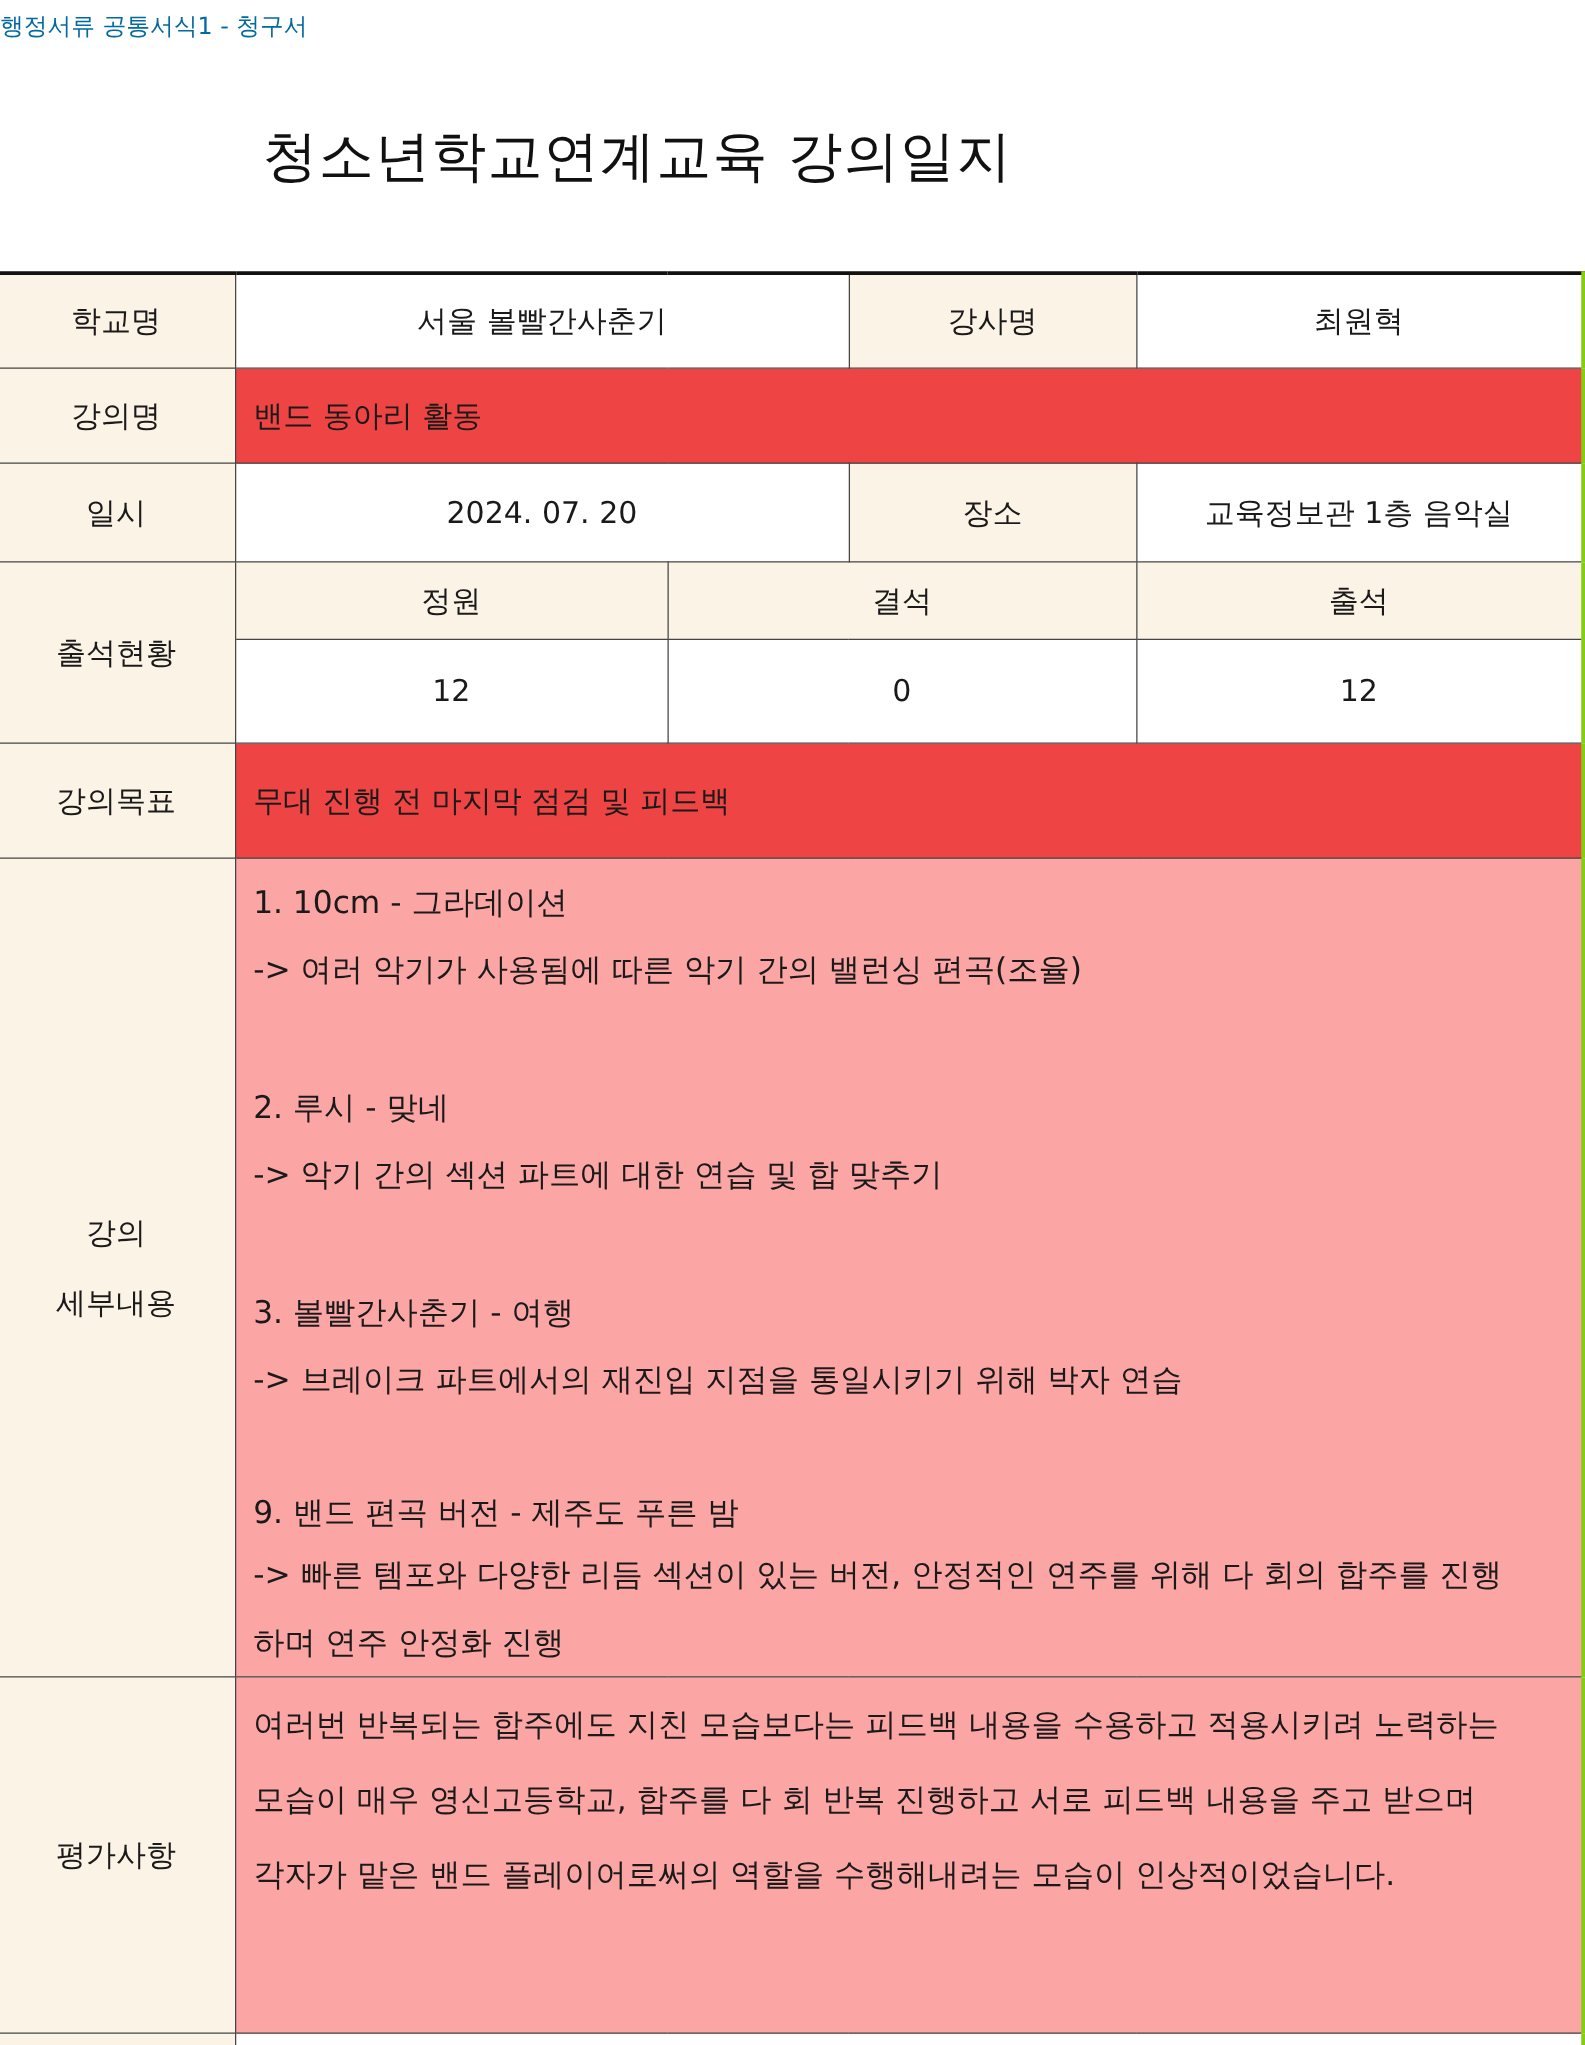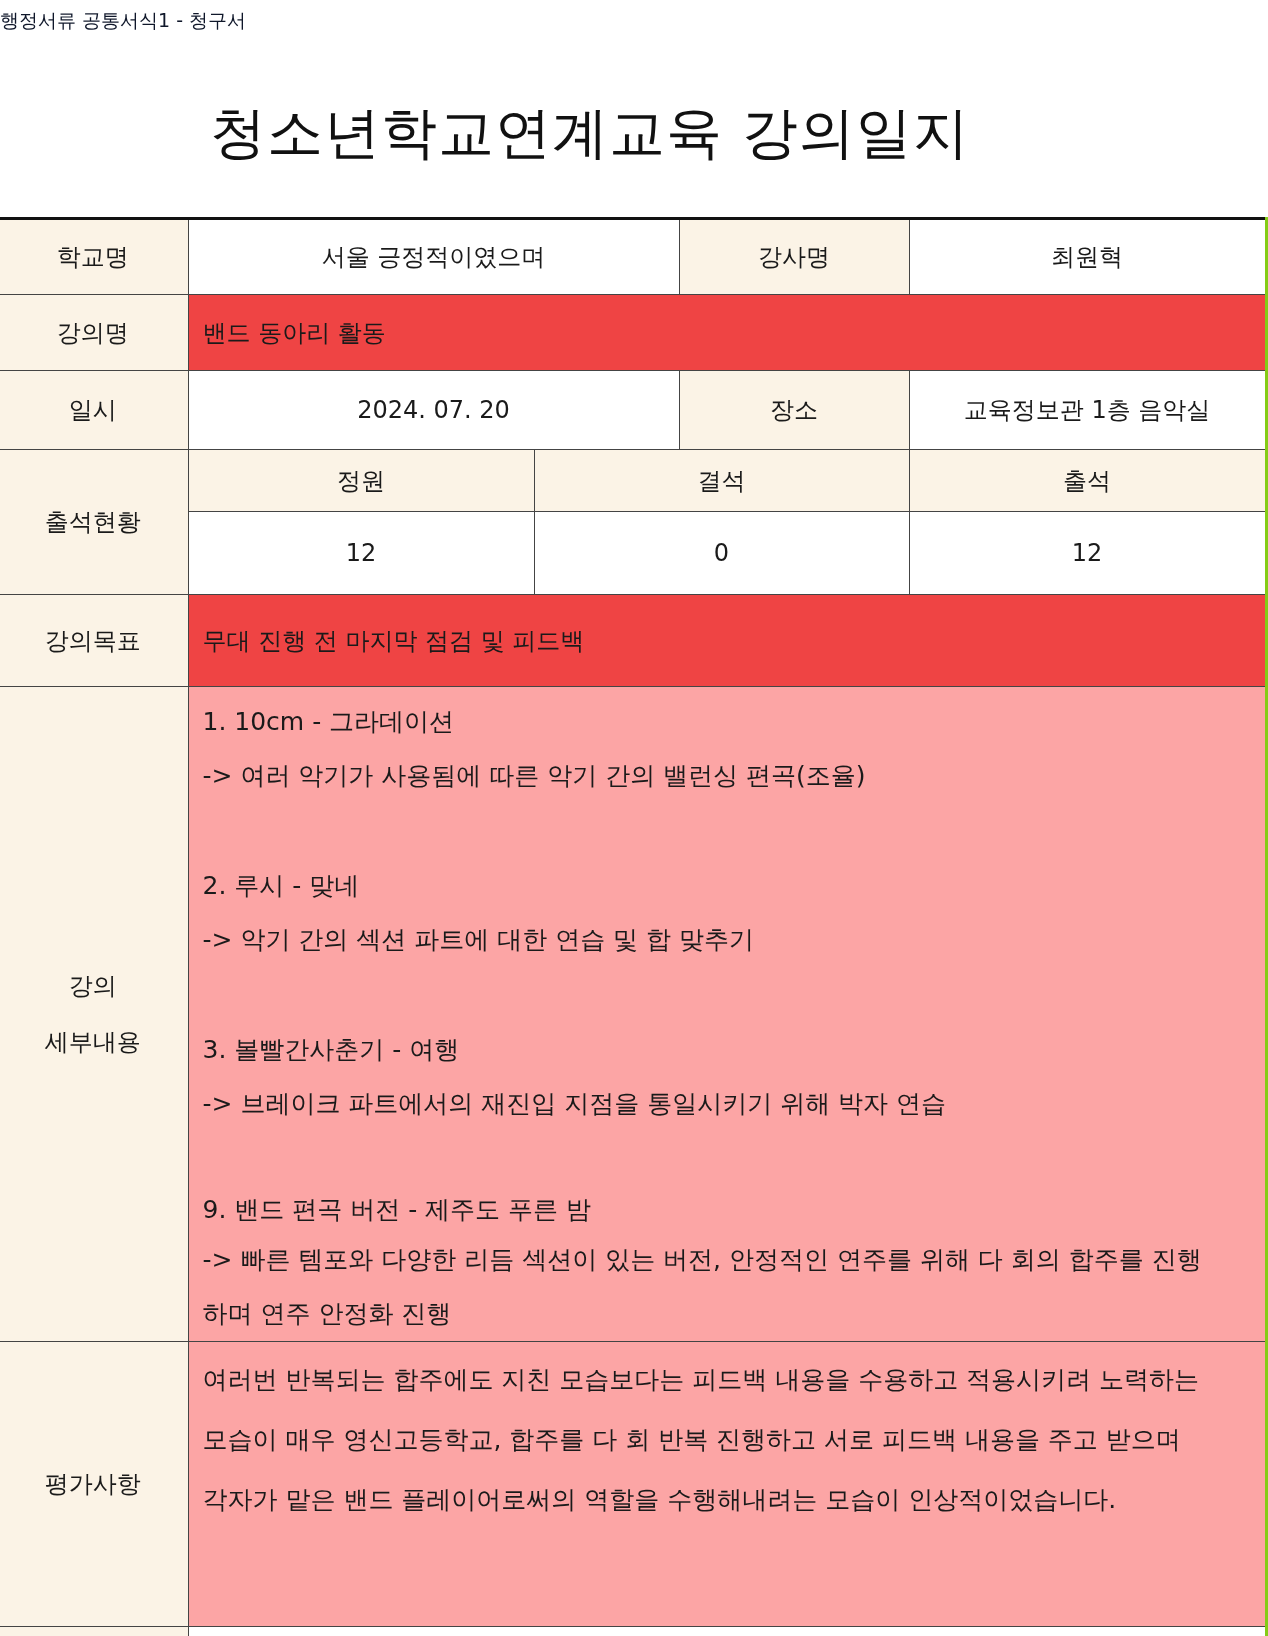--- a/index.html
+++ b/index.html
@@ -1,19 +1,19 @@
 <!DOCTYPE html>
 <html><head>
 <meta charset="utf-8">
 <style>
   html, body { margin:0; padding:0; background:#ffffff; }
   body { width:1268px; height:1636px; position:relative; overflow:hidden;
          font-family:"DejaVu Sans","Liberation Sans",sans-serif; color:#1a1a1a; }
-  .doc-caption { position:absolute; left:0; top:8px; font-size:19px; color:#0f172a; }
-  .doc-title { position:absolute; left:210px; top:96px; font-size:56px; font-weight:400; color:#111; letter-spacing:1px; }
+  .doc-caption { position:absolute; left:0; top:8px; font-size:19px; color:#0369a1; }
+  .doc-title { position:absolute; left:210px; top:96px; font-size:44px; font-weight:400; color:#111; letter-spacing:1px; }
   table.form { position:absolute; left:-2px; top:217px; width:1268px; border-collapse:collapse; table-layout:fixed; }
   table.form td { border:1.5px solid #444; font-size:24px; padding:0; vertical-align:middle; }
   table.form tr:first-child td { border-top:3px solid #111; }
   table.form td.last { border-right:3px solid #84cc16; }
   table.form td.first { border-left:none; }
   .lbl { background:#fbf3e6; text-align:center; }
   .val { background:#ffffff; text-align:center; }
   .val-left { background:#ef4444; text-align:left; padding-left:14px !important; }
   .detail { background:#fca5a5; text-align:left; vertical-align:top !important; padding:8px 12px 0 14px !important; }
   .detail p { margin:0; line-height:54px; font-size:25px; white-space:nowrap; }
@@ -30,21 +30,21 @@
   <colgroup>
     <col style="width:190px">
     <col style="width:346px">
     <col style="width:145px">
     <col style="width:230px">
     <col style="width:357px">
   </colgroup>
   <tbody>
       <tr style="height:76px">
     <td class="lbl first">학교명</td>
-    <td class="val" colspan="2">서울 긍정적이였으며</td>
+    <td class="val" colspan="2">서울 볼빨간사춘기</td>
     <td class="lbl">강사명</td>
     <td class="val last">최원혁</td>
   </tr>
   <tr style="height:76px">
     <td class="lbl first">강의명</td>
     <td class="val-left last" colspan="4">밴드 동아리 활동</td>
   </tr>
   <tr style="height:79px">
     <td class="lbl first">일시</td>
     <td class="val" colspan="2">2024. 07. 20</td>

